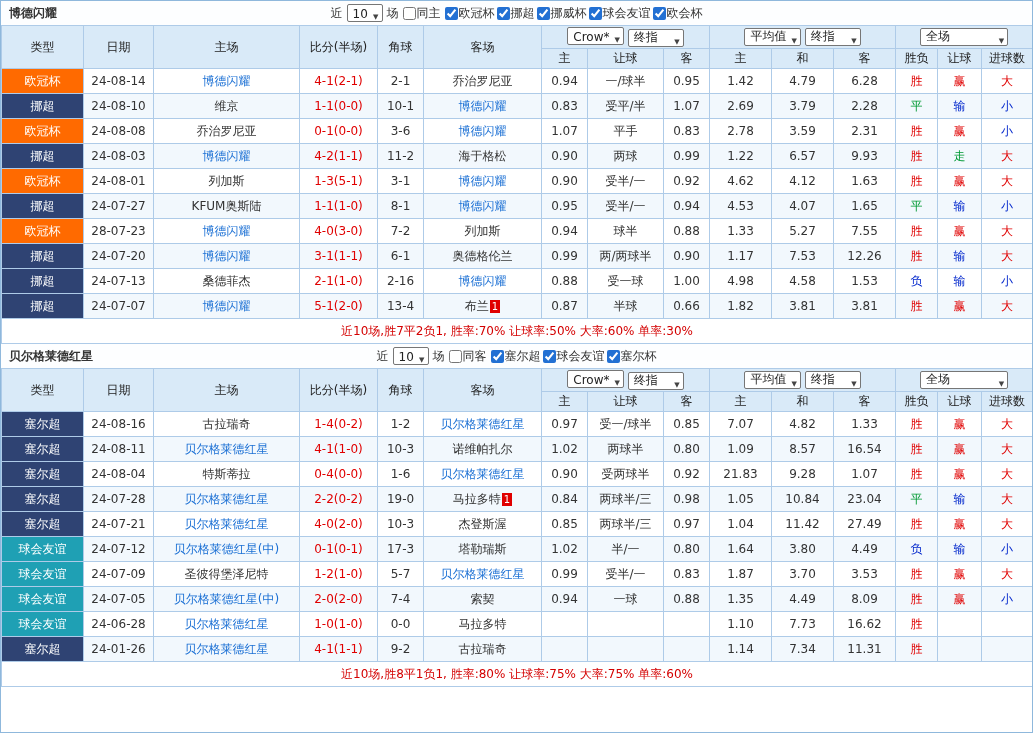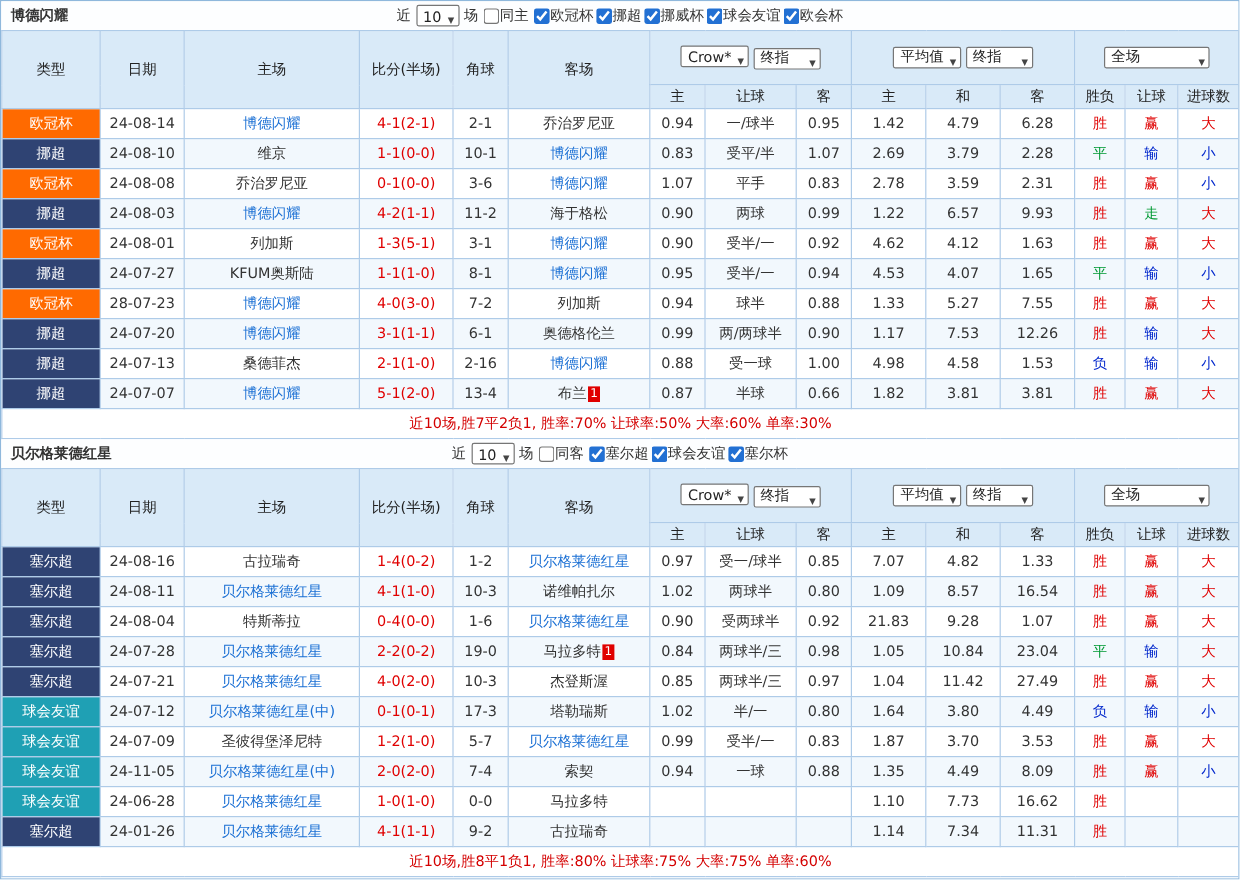--- a/index.html
+++ b/index.html
@@ -31,21 +31,21 @@
   
   .sel { display:inline-flex; align-items:flex-end; justify-content:space-between; background:#fff; border:1px solid #767676; border-radius:2px; height:18px; padding:0 3px 0 5px; min-width:56px; cursor:pointer; font-size:12px; color:#222; }
   .sel .caret { font-size:7px; color:#444; margin-left:5px; }
   .sel.sel-small { min-width:36px; }
   .sel.sel-wide { min-width:88px; }
 
   
   table { border-collapse:collapse; table-layout:fixed; width:1031px; }
   th,td { border:1px solid #AECBE8; text-align:center; padding:0 2px; overflow:hidden; white-space:nowrap; }
   thead th { background:#D9EAF8; font-weight:normal; height:20px; color:#222; }
-  thead .sel-cell { padding:12px 0; }
+  thead .sel-cell { padding:1px 0; }
   tbody td { height:25px; background:#fff; }
   tbody tr:nth-child(even) td { background:#F2F8FD; }
   .league-cell { color:#fff; }
   .score { color:#E00000; }
   .team-hl { color:#1A6FD4; }
   .c-red { color:#E00000; }
   .c-blue { color:#0026CC; }
   .c-green { color:#009933; }
   .rc { display:inline-block; background:#E00000; color:#fff; font-size:10px; line-height:13px; padding:0 2px; margin-left:1px; vertical-align:middle; }
   tfoot td.summary { height:25px; color:#D40000; background:#fff; font-size:12px; }
@@ -550,21 +550,21 @@
     <td data-name="away-odds">0.83</td>
     <td data-name="avg-home-odds">1.87</td>
     <td data-name="avg-draw-odds">3.70</td>
     <td data-name="avg-away-odds">3.53</td>
     <td data-name="result-badge" class="c-red">胜</td>
     <td data-name="handicap-result-badge" class="c-red">赢</td>
     <td data-name="goals-result-badge" class="c-red">大</td>
   </tr>
           <tr class="match-row" data-name="match-row">
     <td class="league-cell" data-name="league-badge" style="background: rgb(31, 160, 180);">球会友谊</td>
-    <td data-name="match-date">24-11-05</td>
+    <td data-name="match-date">24-07-05</td>
     <td data-name="home-team" class="team-hl">贝尔格莱德红星(中)</td>
     <td class="score" data-name="match-score">2-0(2-0)</td>
     <td data-name="corner-score">7-4</td>
     <td data-name="away-team">索契</td>
     <td data-name="home-odds">0.94</td>
     <td data-name="handicap-line">一球</td>
     <td data-name="away-odds">0.88</td>
     <td data-name="avg-home-odds">1.35</td>
     <td data-name="avg-draw-odds">4.49</td>
     <td data-name="avg-away-odds">8.09</td>

